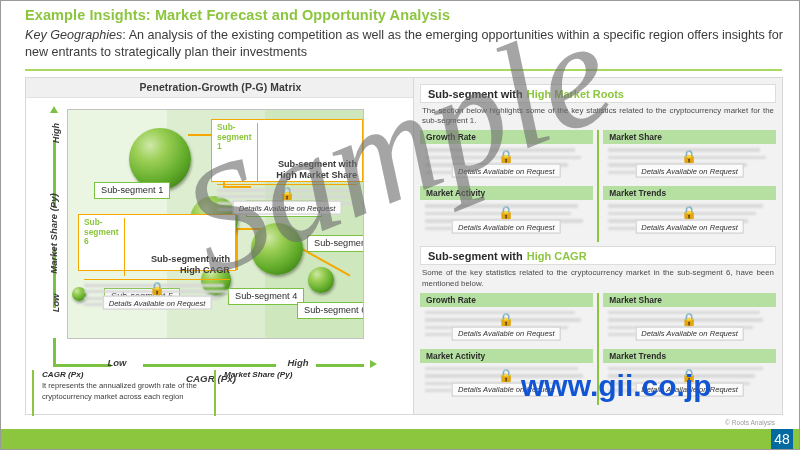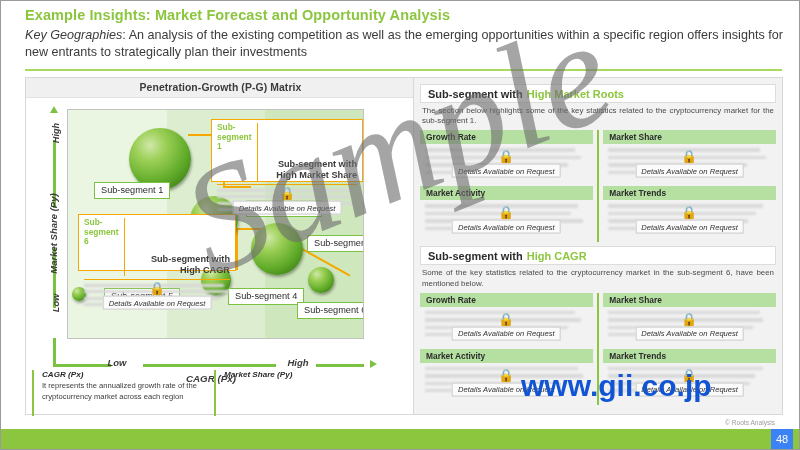--- a/index.html
+++ b/index.html
@@ -185,21 +185,21 @@
   
   #copyright {
     position:absolute; right:24px; top:418px;
     font-size:6.6px; color:#9b9b9b;
   }
   #green-bar {
     position:absolute; left:0; top:428px; width:800px; height:20px; background:#8cc63f;
   }
   #page-box {
     position:absolute; right:6px; top:428px; width:22px; height:20px;
-    background:#3b82f6; color:#ffffff; font-size:11px;
+    background:#0369a1; color:#ffffff; font-size:14px;
     display:flex; align-items:center; justify-content:center;
   }
 
   
   #sample-wm {
     position:absolute; left:175px; top:70px;
     font-family:"Liberation Serif", serif;
     font-size:150px; font-style:italic; color:rgba(110,110,110,.62);
     transform:rotate(-22deg); pointer-events:none; user-select:none;
     white-space:nowrap; line-height:1;

